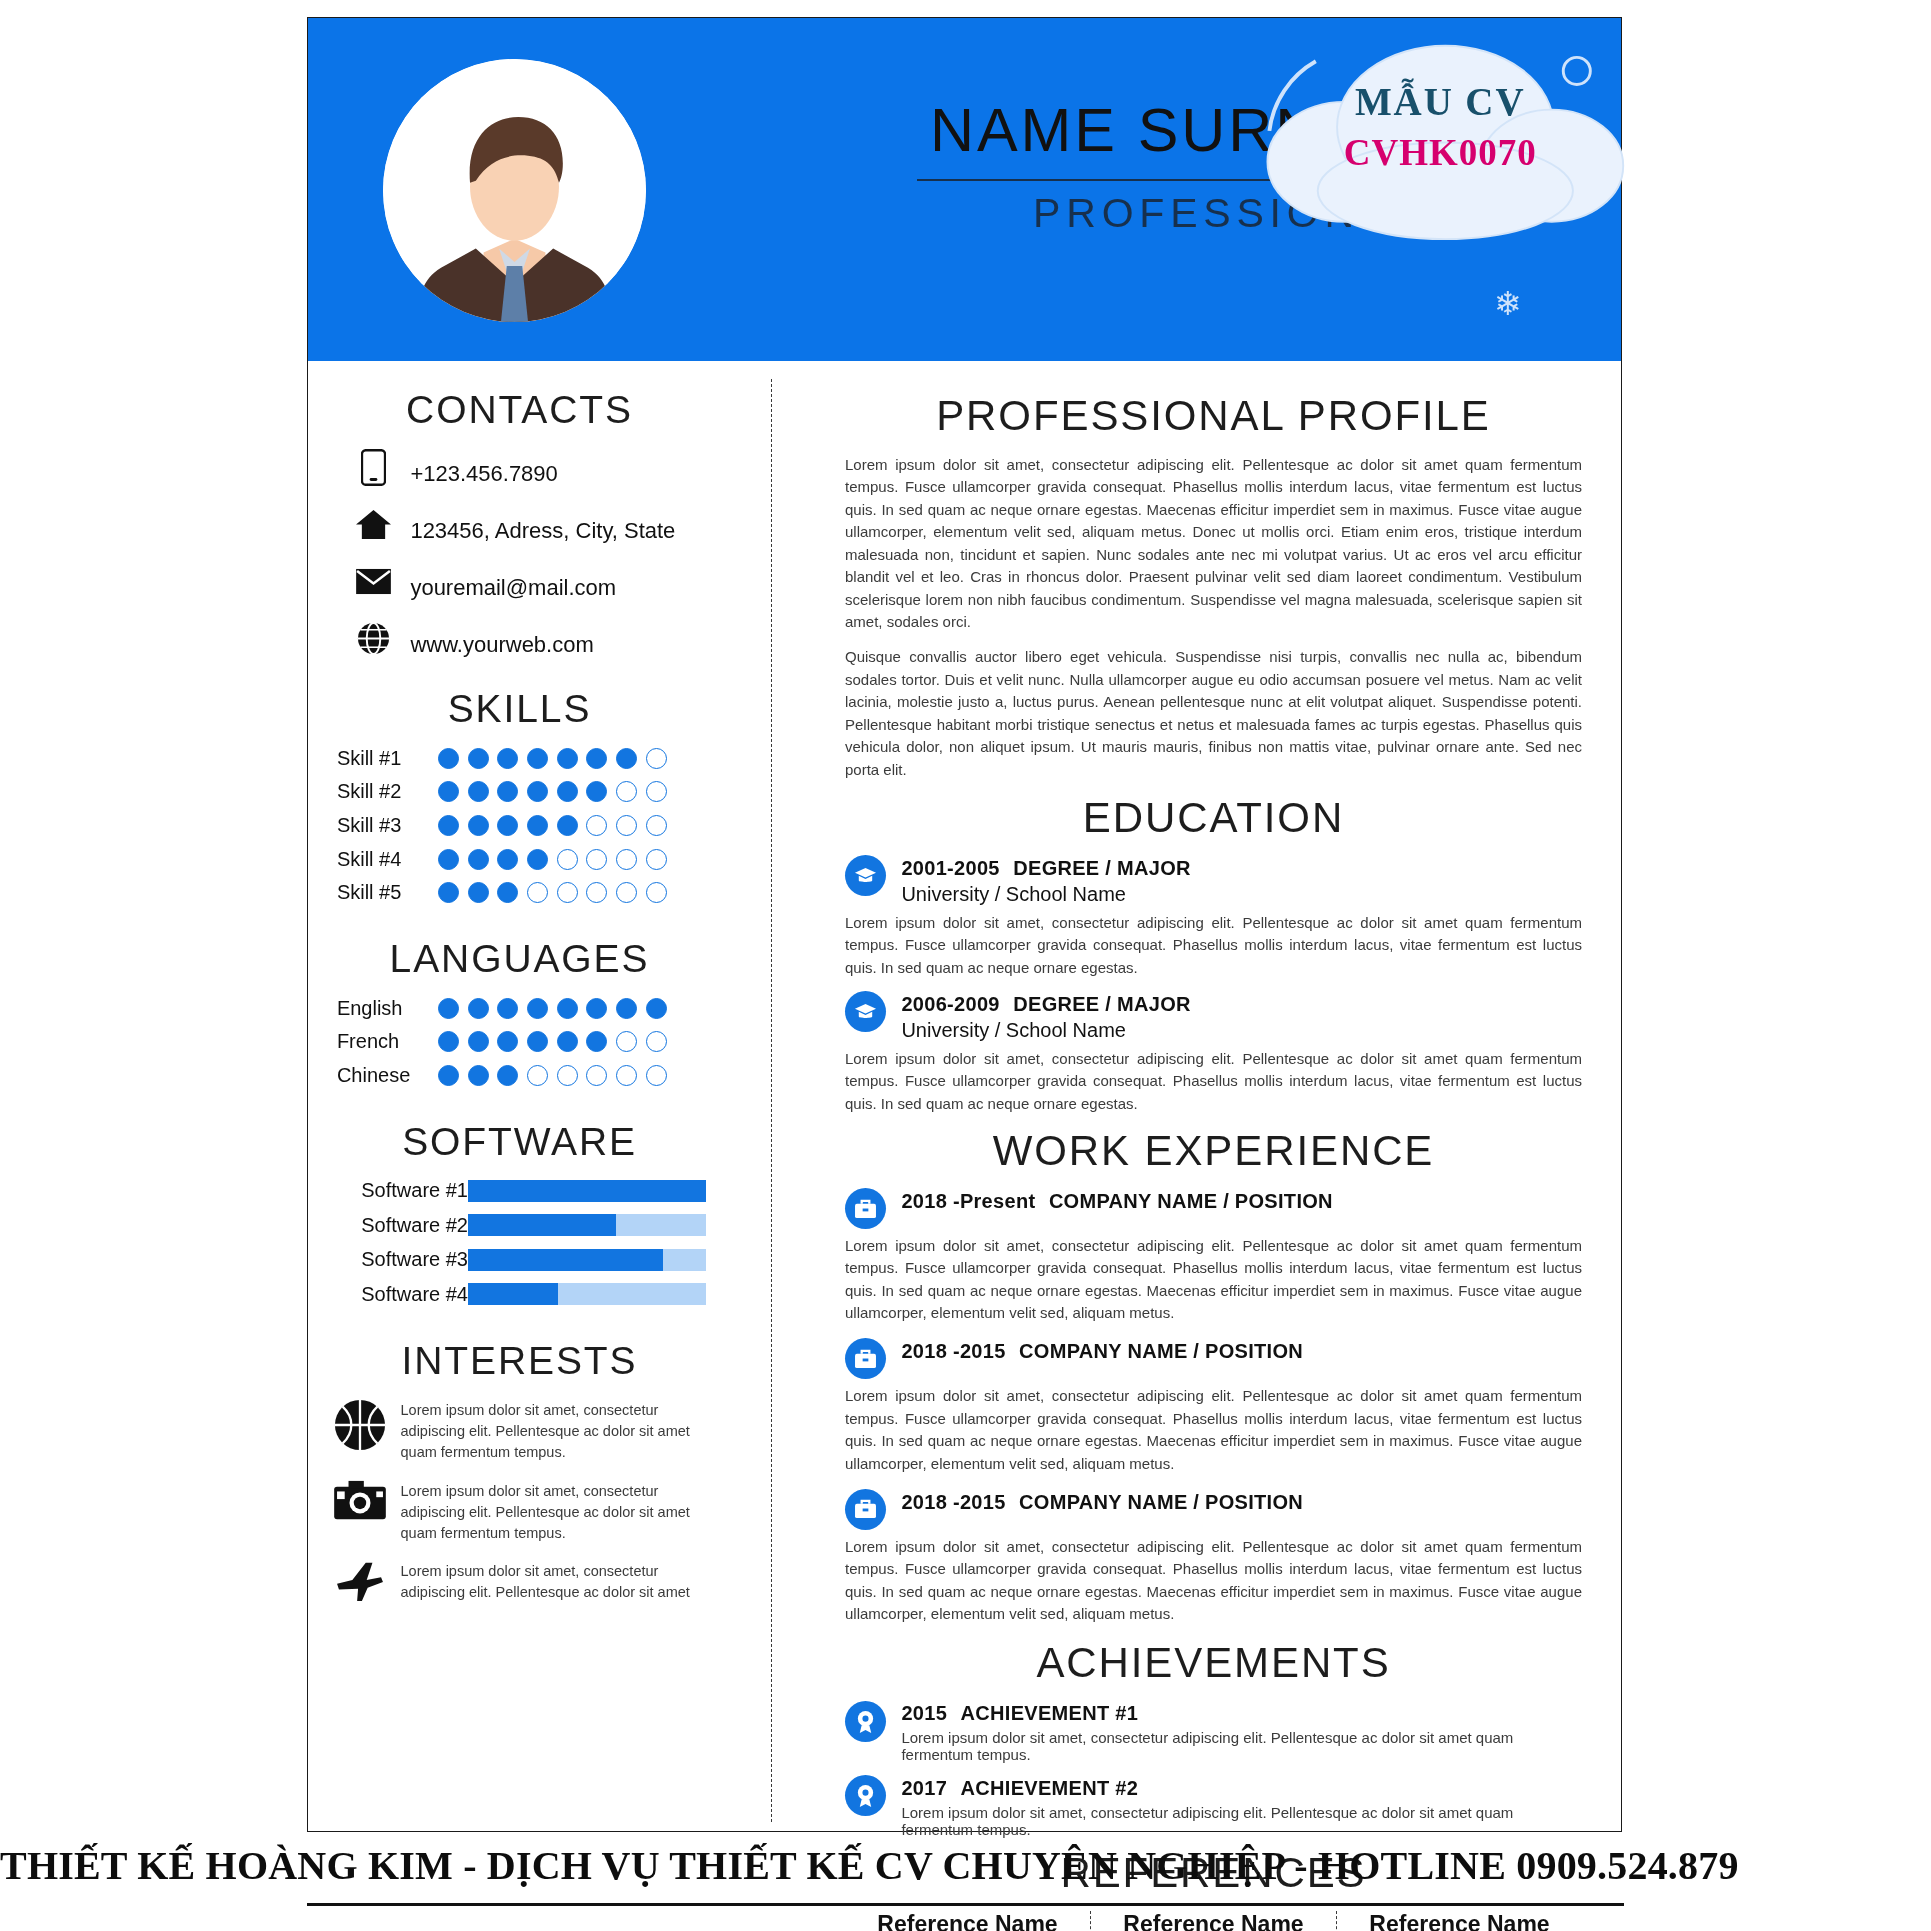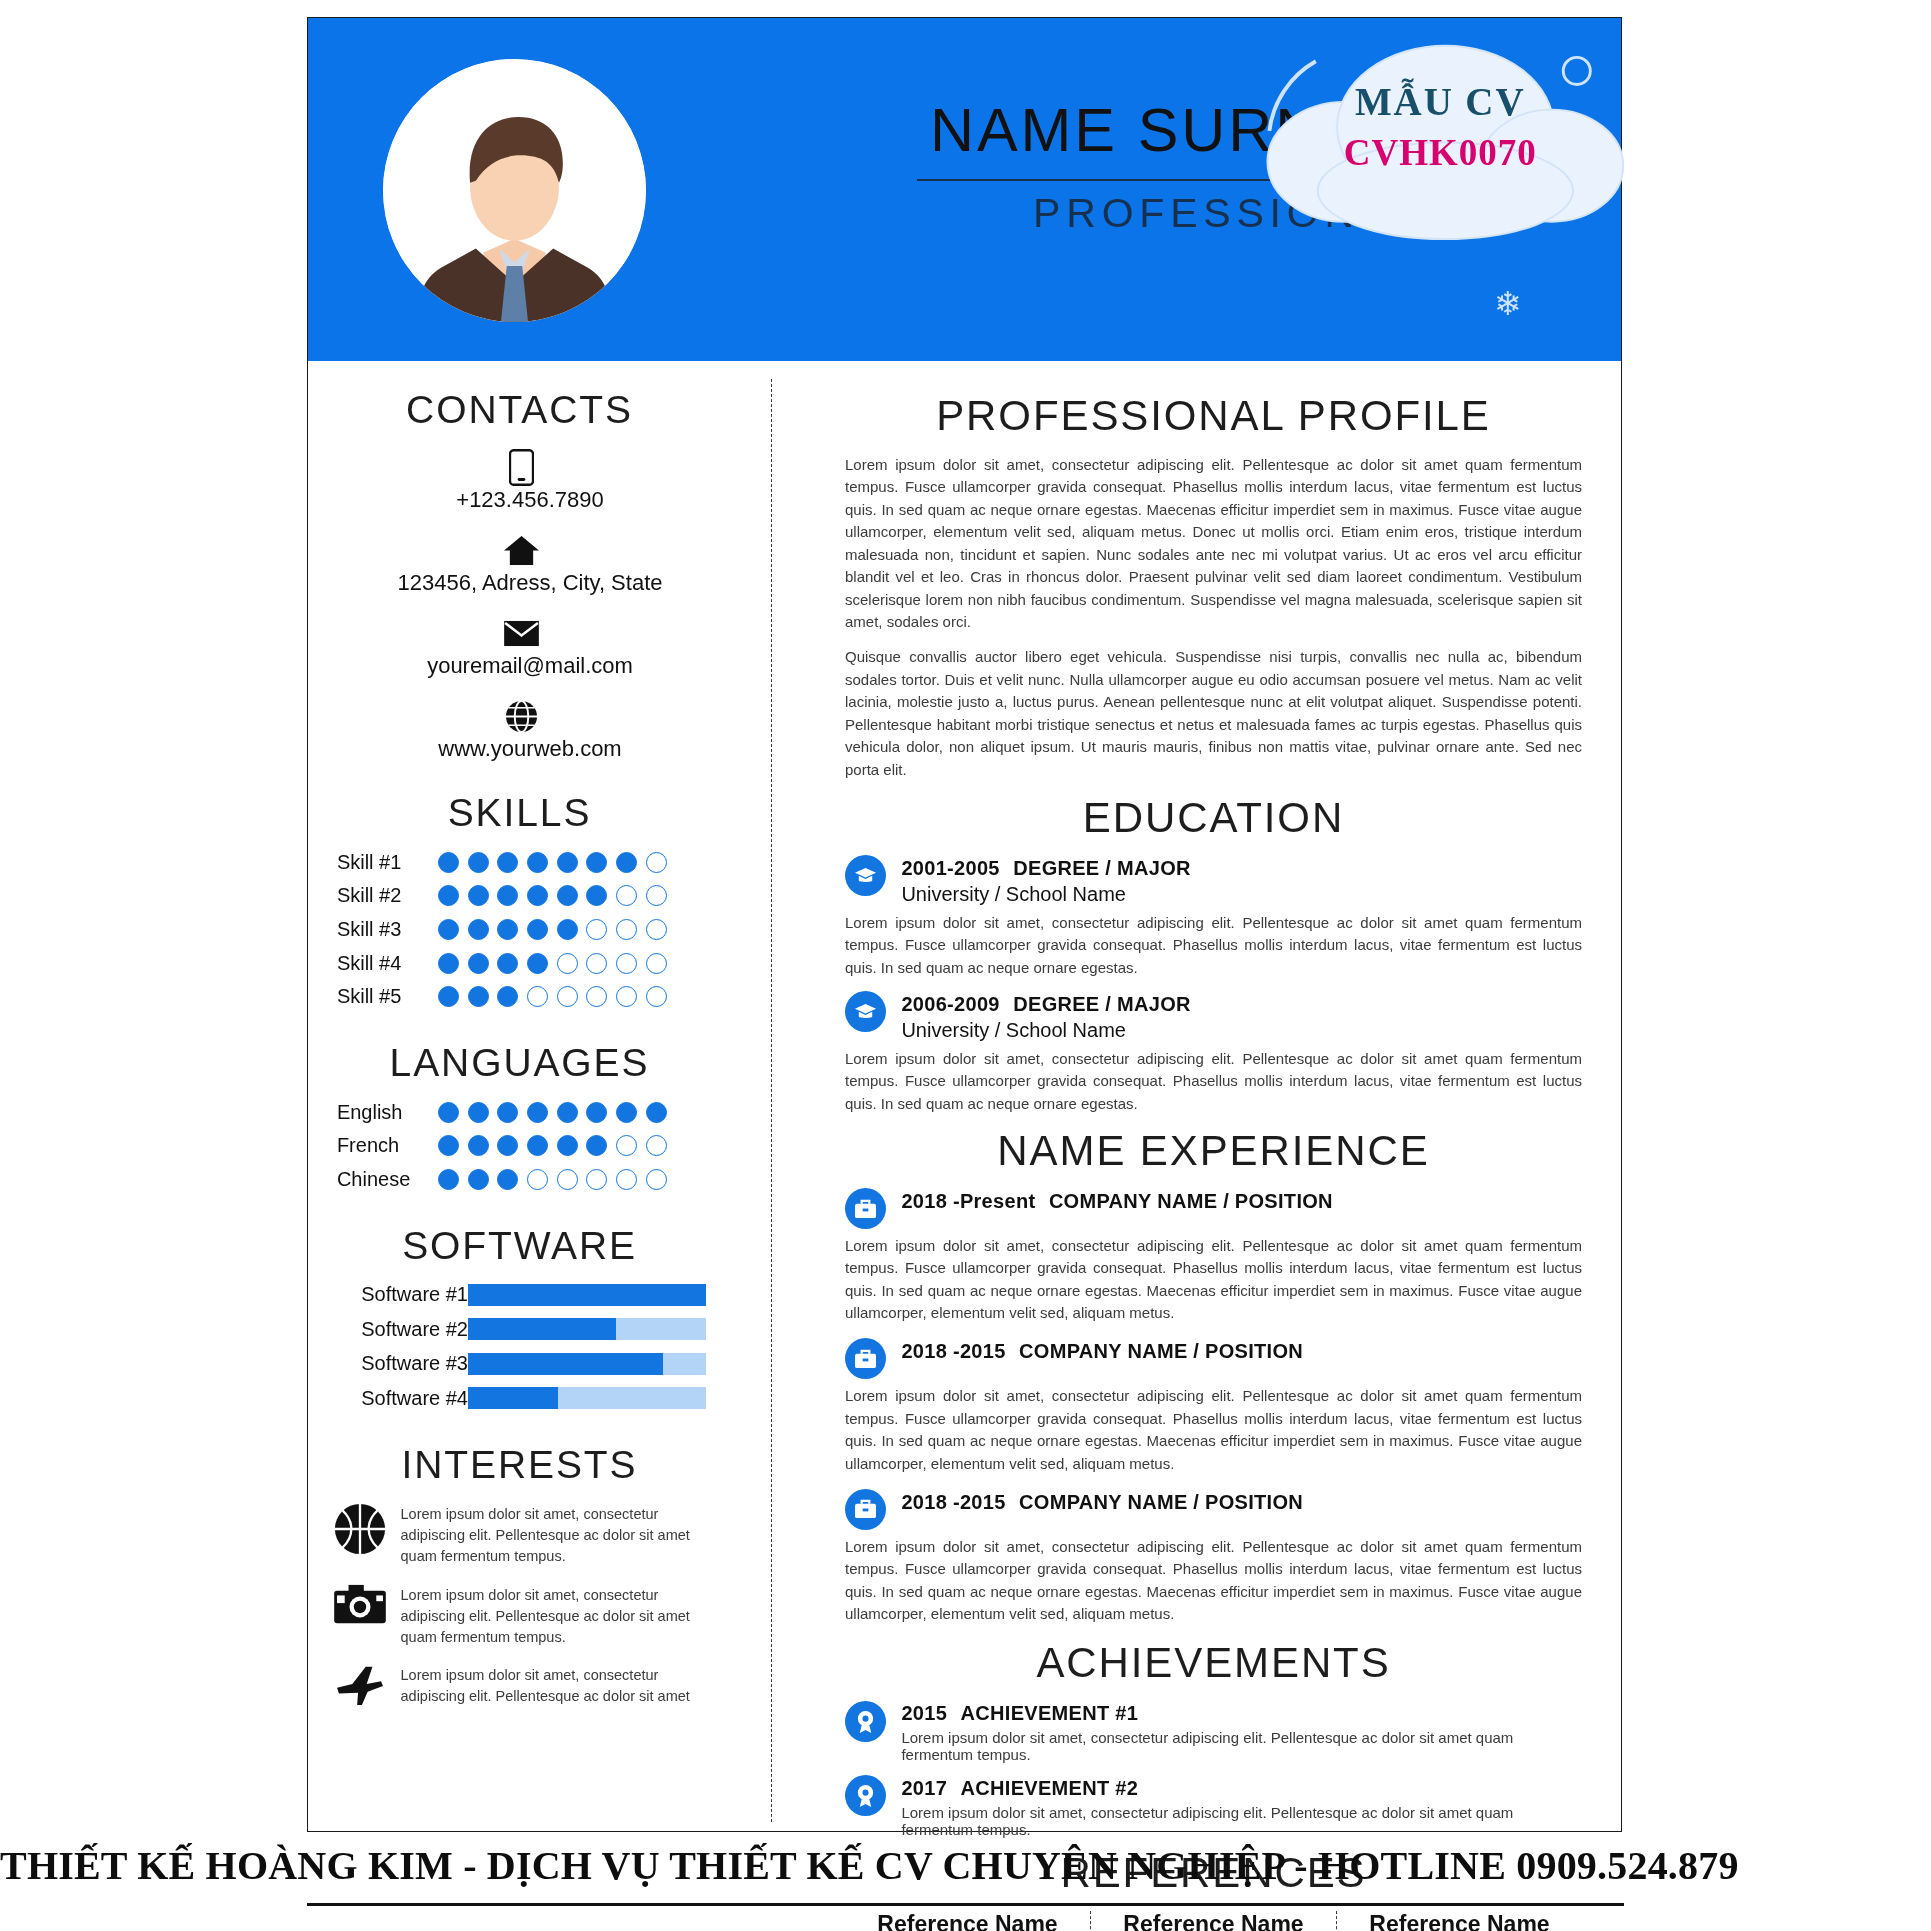--- a/index.html
+++ b/index.html
@@ -123,23 +123,22 @@
     font-weight: 400;
     margin: 5.8px 0 15.4px 0;
   }
   .sec-title.right {
     font-size: 42px;
     margin: 9.7px 0 13.5px 0;
   }
   
   .contact-row {
     display: flex;
-    align-items: center;
+    align-items: flex-end;
     margin: 0 0 18.3px 21px;
-    flex-direction: column;
   }
   .contact-icon {
     width: 39px; height: 39px;
     margin-right: 17.4px;
     display: flex; align-items: center; justify-content: center;
     color: #0d0d0d;
   }
   .contact-text {
     font-size: 22px;
     color: #111;
@@ -593,21 +592,21 @@
                 </span>
                 <div class="entry-body">
                   <div class="entry-head"><span>2006-2009</span><span class="sep"></span><span>DEGREE / MAJOR</span></div>
                   <div class="entry-sub">University / School Name</div>
                 </div>
               </div>
               <div class="entry-para">Lorem ipsum dolor sit amet, consectetur adipiscing elit. Pellentesque ac dolor sit amet quam fermentum tempus. Fusce ullamcorper gravida consequat. Phasellus mollis interdum lacus, vitae fermentum est luctus quis. In sed quam ac neque ornare egestas.</div>
             </div>
           </div>
 
-        <div class="sec-title right">NAME EXPERIENCE</div>
+        <div class="sec-title right">WORK EXPERIENCE</div>
         <div id="work-block">
             <div style="margin-bottom: 13.5px;">
               <div class="entry">
                 <span class="entry-icon">
                   <svg width="23" height="20" viewBox="0 0 24 21">
                     <rect x="1" y="5" width="22" height="15" rx="2" fill="#fff"></rect>
                     <path d="M8 5 L8 2 L16 2 L16 5" fill="none" stroke="#fff" stroke-width="2.4"></path>
                     <rect x="9" y="10" width="6" height="3" fill="#1275e0"></rect>
                   </svg>
                 </span>

